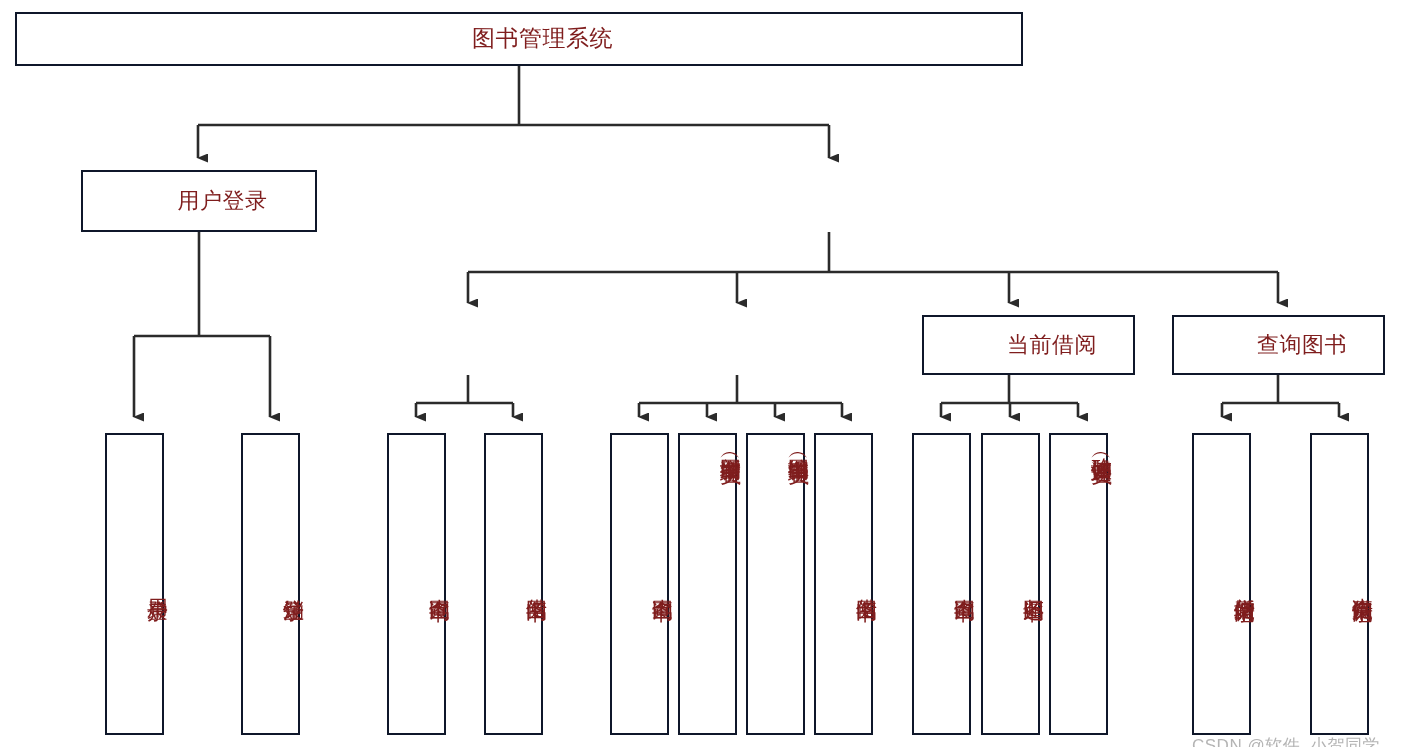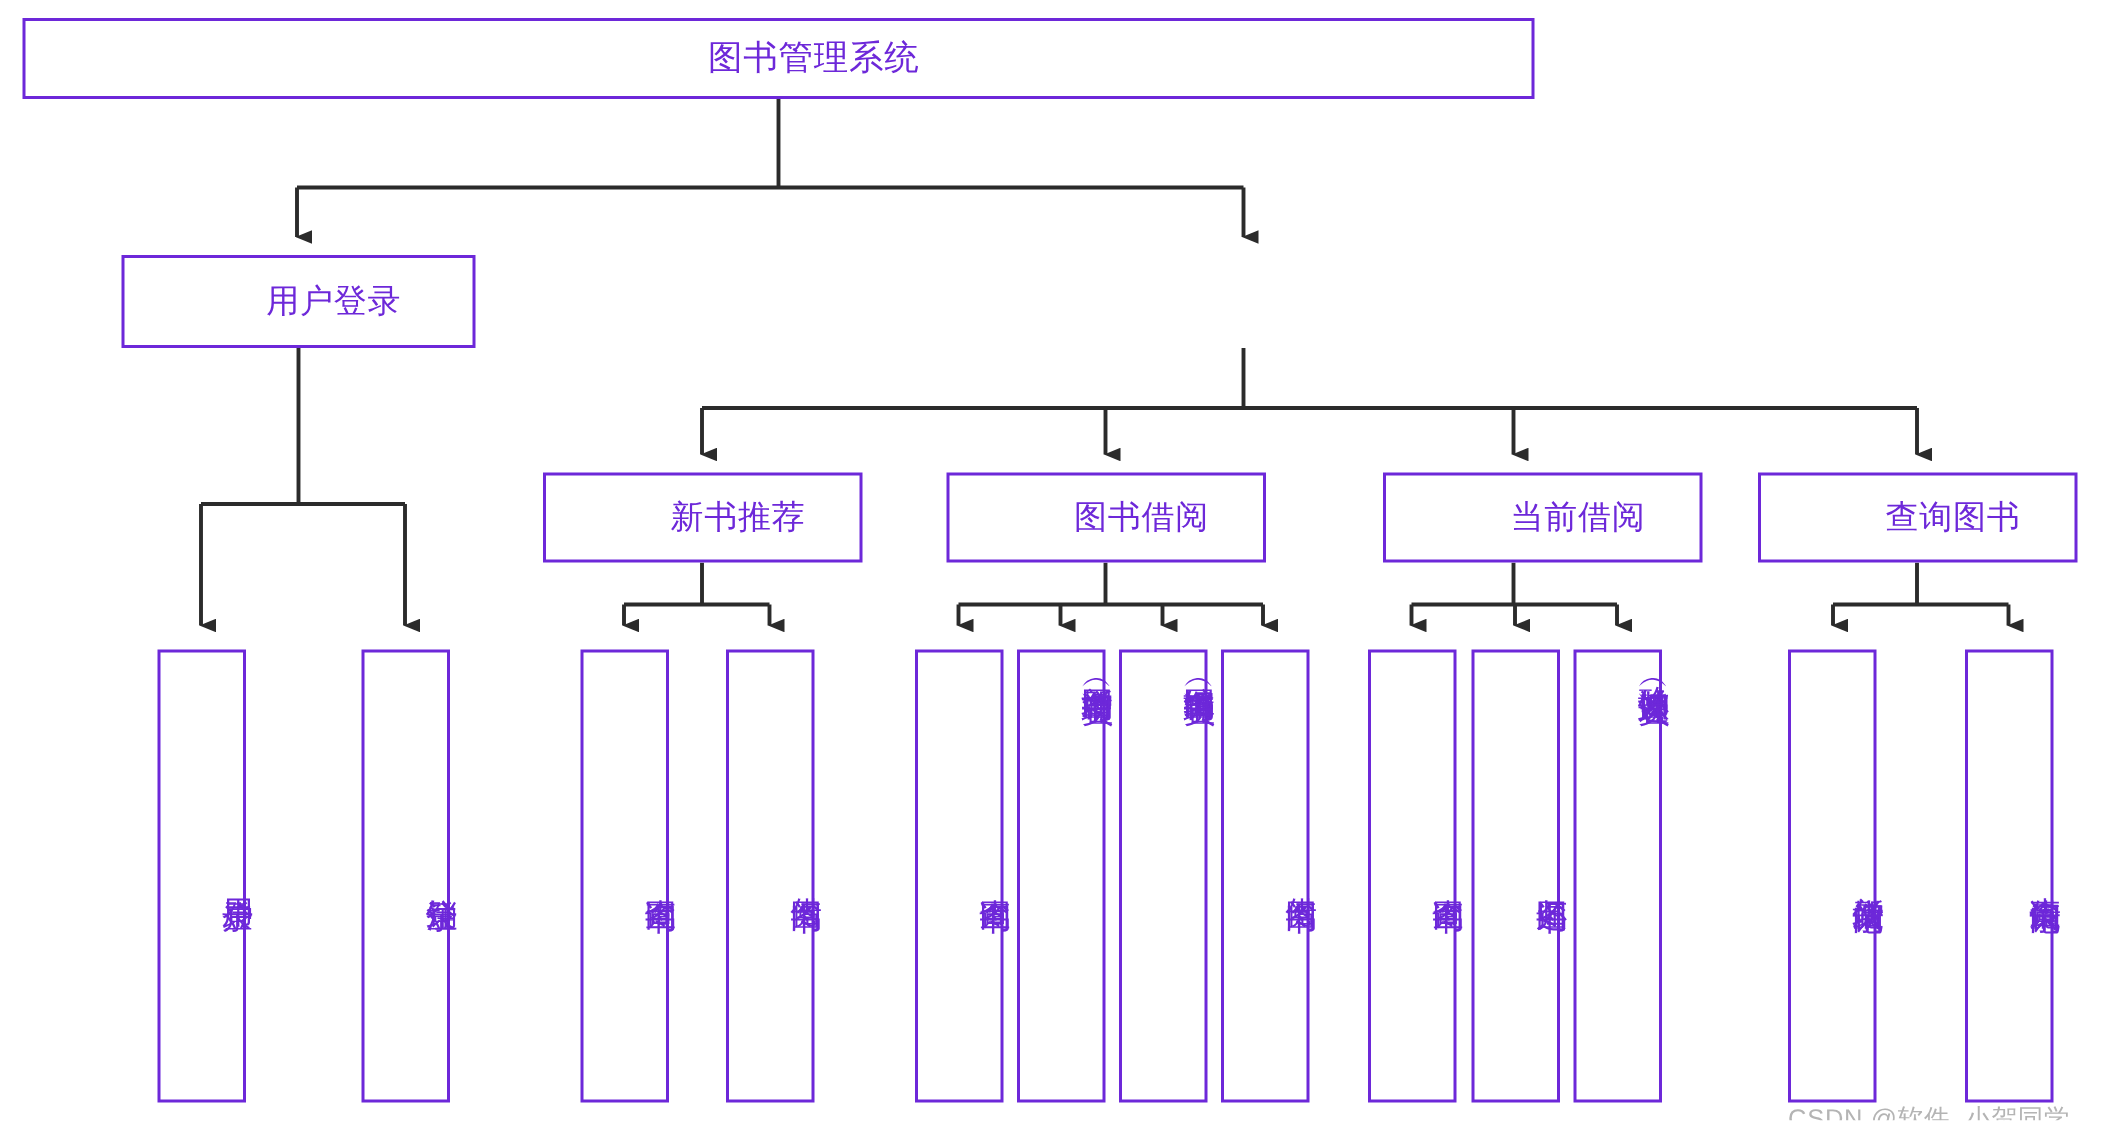--- a/index.html
+++ b/index.html
@@ -23,25 +23,25 @@
     left: 0;
     top: 0;
     width: 1405px;
     height: 747px;
     pointer-events: none;
   }
   .node {
     position: absolute;
     box-sizing: border-box;
     background: #ffffff;
-    border: 2px solid #6d28d9;
+    border: 2px solid #0f172a;
     display: flex;
     align-items: center;
     justify-content: center;
-    color: #6d28d9;
+    color: #7f1d1d;
     padding-left: 47px;
   }
   .node .node-label {
     display: block;
     text-align: center;
     line-height: 1.12;
     white-space: nowrap;
   }
   
   .node.horiz .node-label {
@@ -138,26 +138,20 @@
   </svg>
 
   <div class="node horiz root" style="left:15px; top:12px; width:1008px; height:54px;">
     <span class="node-label">图书管理系统</span>
   </div>
 
   <div class="node horiz" style="left:81px; top:170px; width:236px; height:62px;">
     <span class="node-label">用户登录</span>
   </div>
 
-  <div class="node horiz" style="left:362px; top:315px; width:213px; height:60px;">
-    <span class="node-label">新书推荐</span>
-  </div>
-  <div class="node horiz" style="left:631px; top:315px; width:213px; height:60px;">
-    <span class="node-label">图书借阅</span>
-  </div>
   <div class="node horiz" style="left:903px; top:315px; width:213px; height:60px;margin-left:19px;">
     <span class="node-label">当前借阅</span>
   </div>
   <div class="node horiz" style="left:1172px; top:315px; width:213px; height:60px;">
     <span class="node-label">查询图书</span>
   </div>
 
   <div class="node vert centered" style="left:105px; top:433px; width:59px; height:302px;">
     <span class="node-label">用户登录</span>
   </div>

